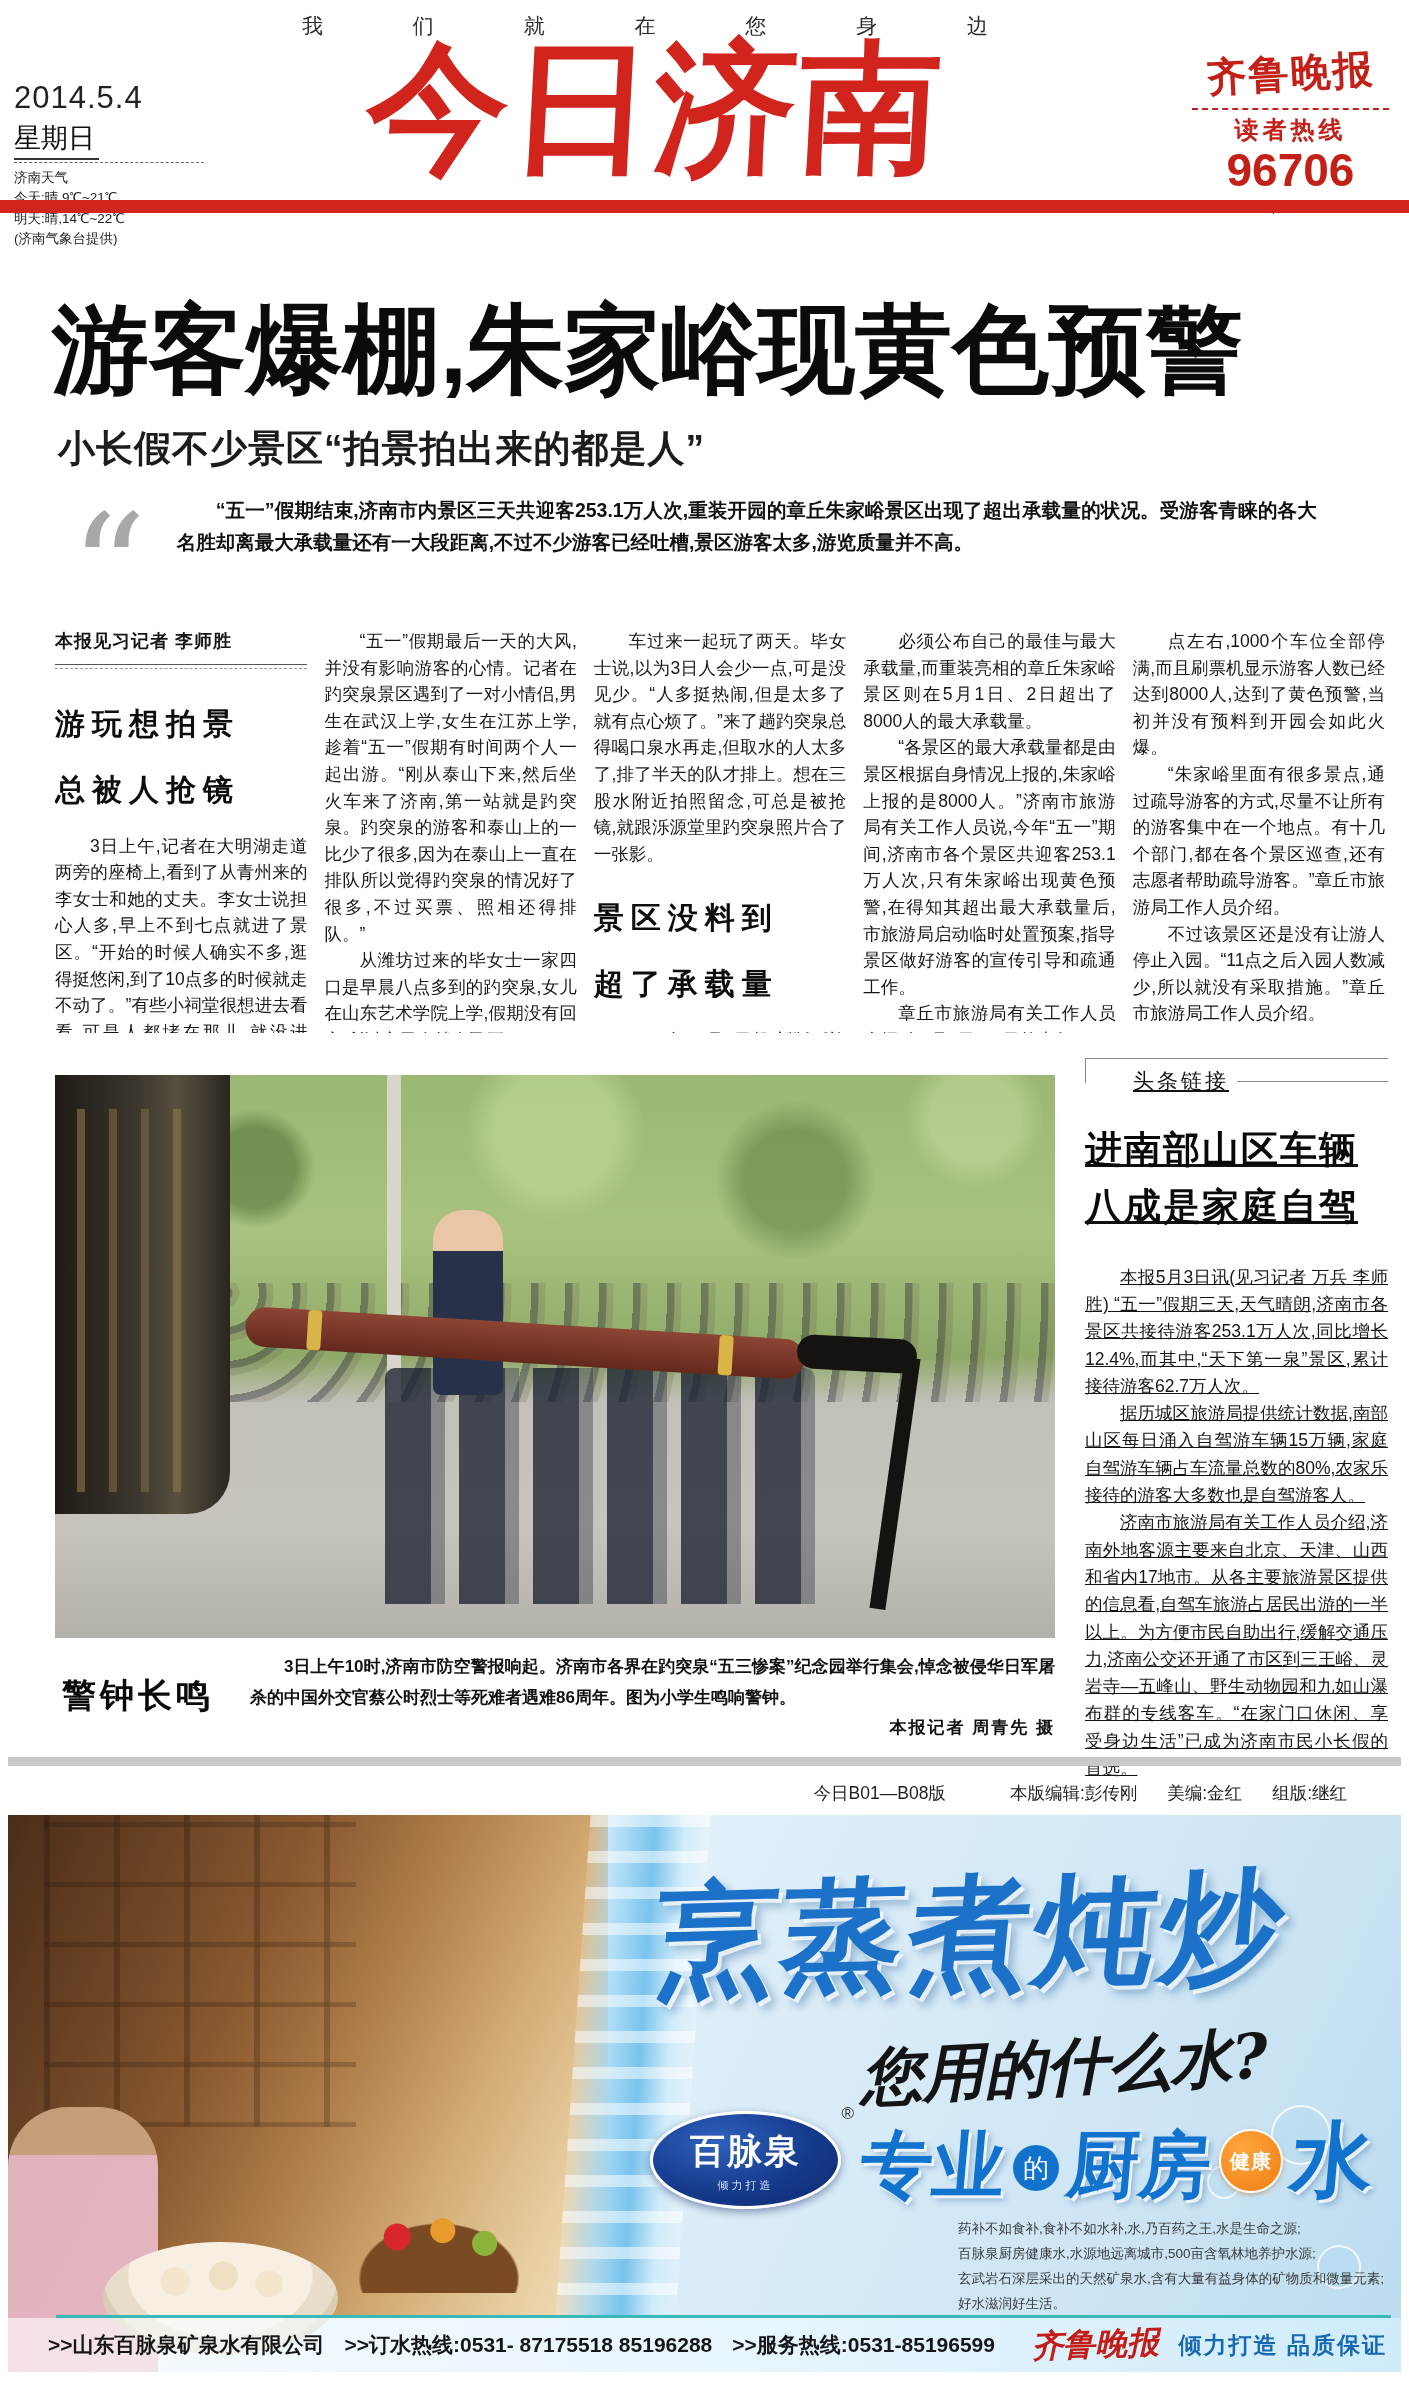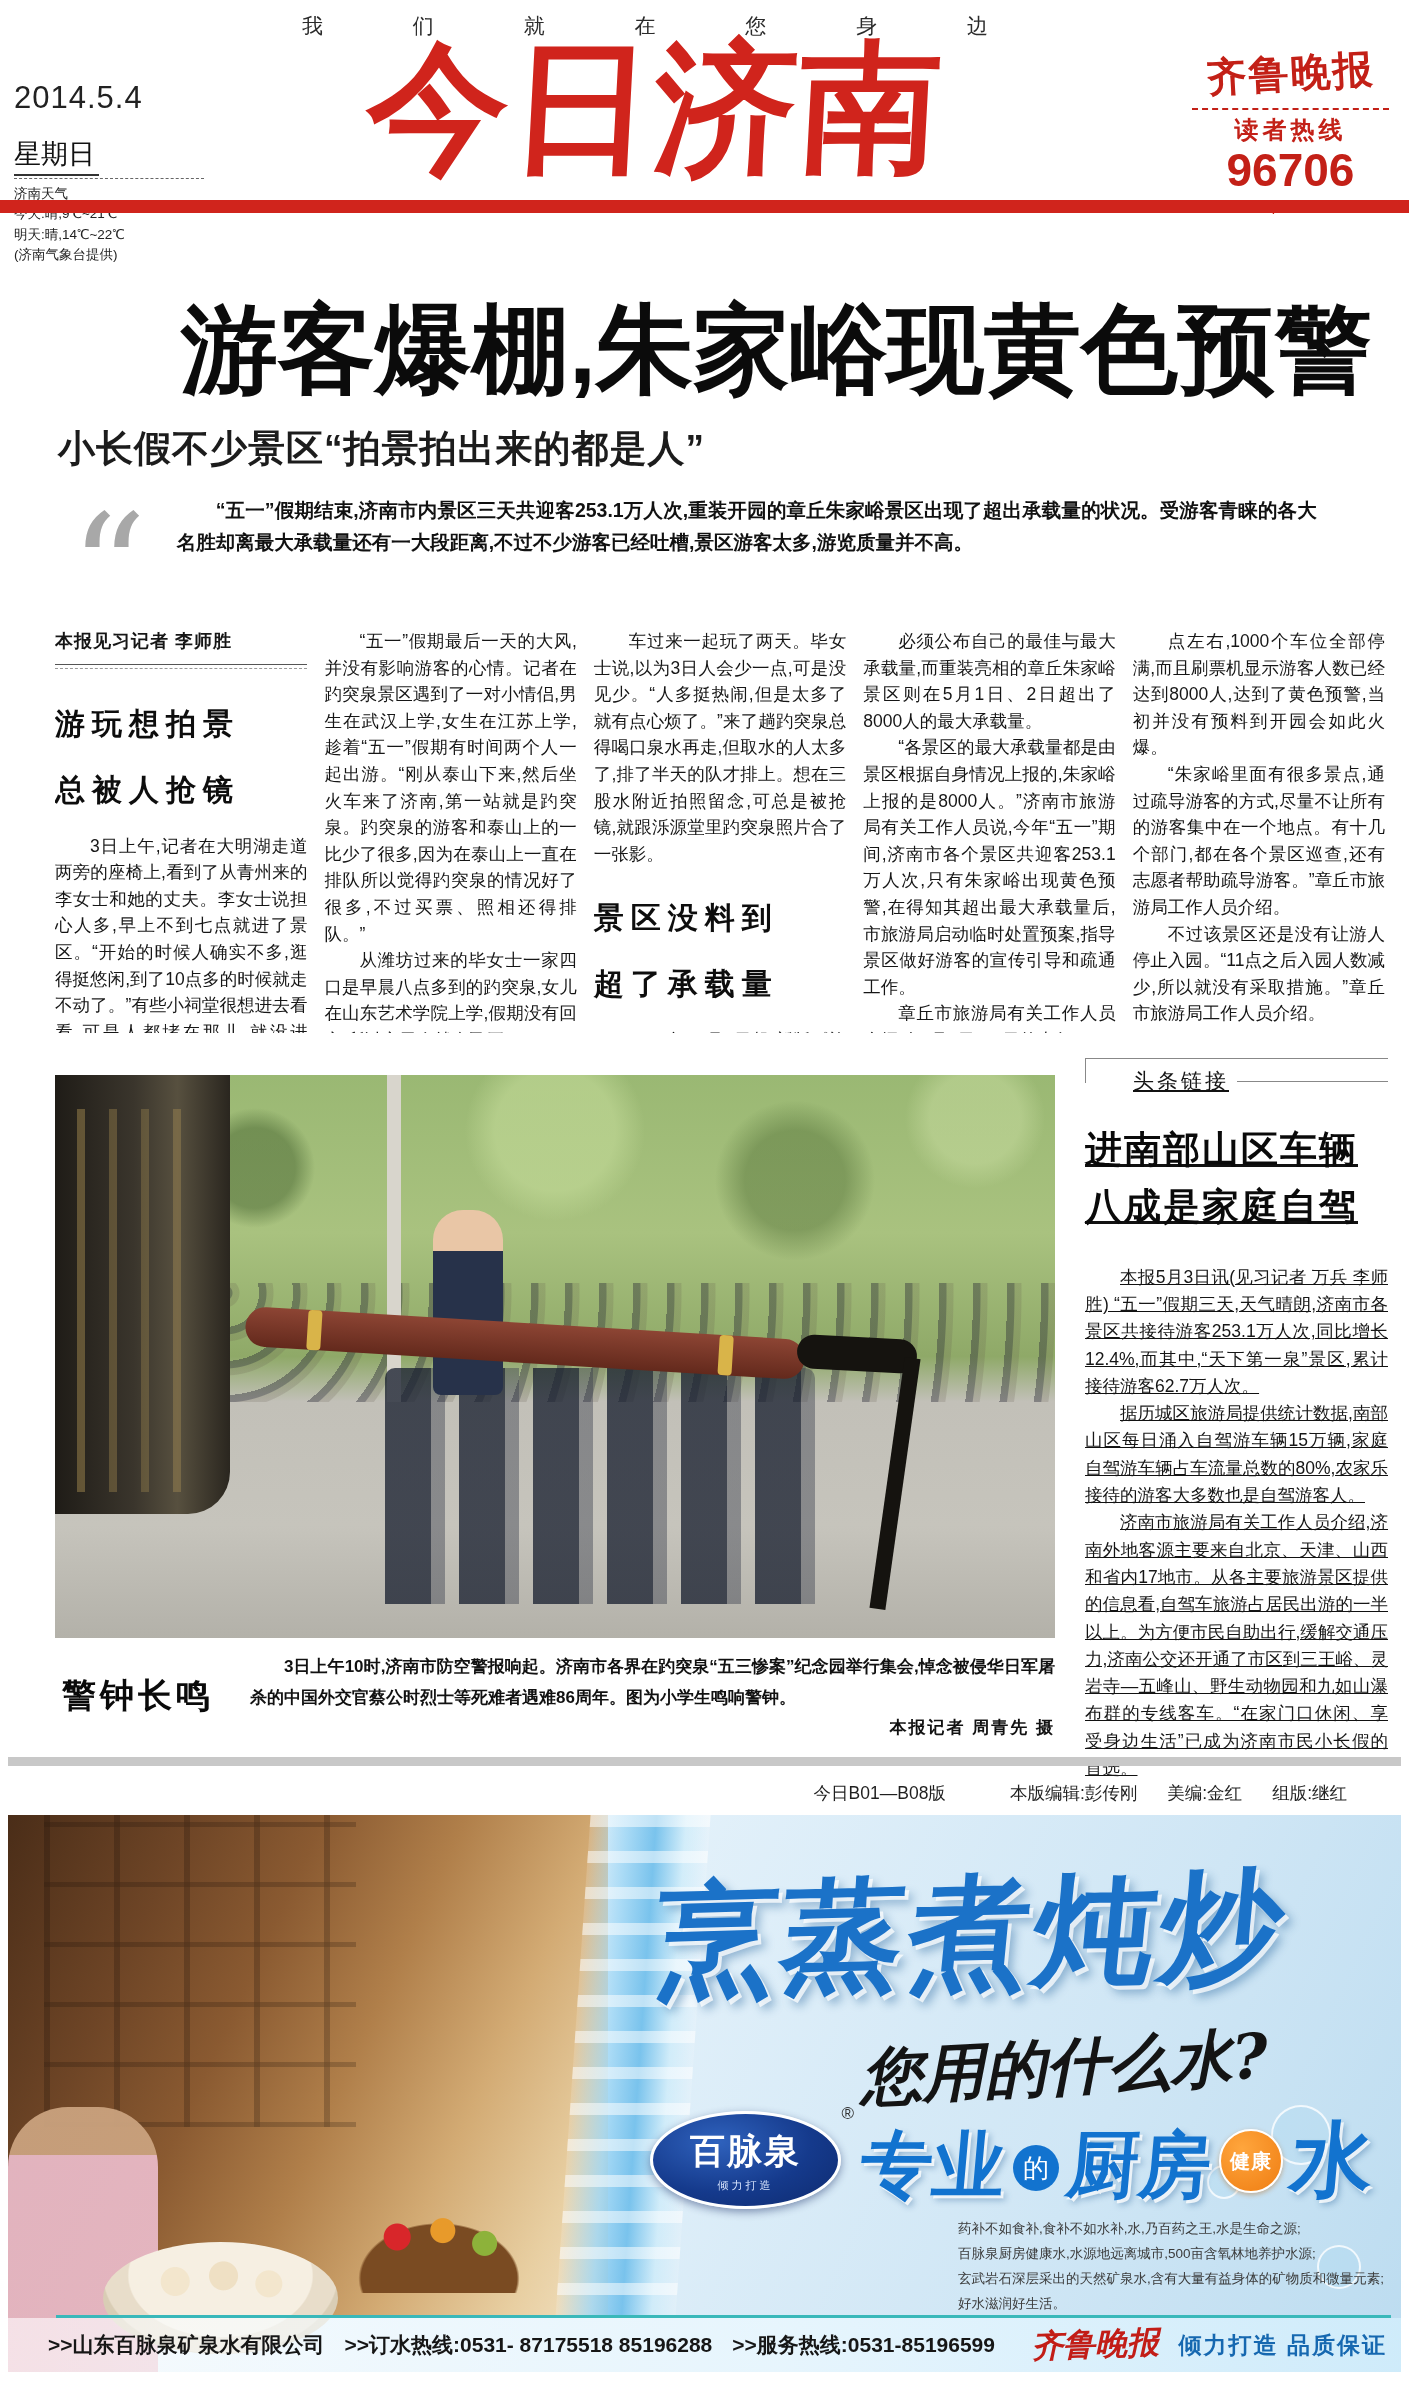--- a/index.html
+++ b/index.html
@@ -4,38 +4,38 @@
 <style>
   html,body{margin:0;padding:0;background:#e9e9e9;}
   .page{position:relative;width:1409px;height:2383px;background:#fff;margin:0 auto;
         overflow:hidden;font-family:"Liberation Sans",sans-serif;color:#111;}
 
   
   .slogan{position:absolute;top:12px;left:0;width:1290px;text-align:center;
           font-size:21px;letter-spacing:42px;text-indent:42px;color:#2b2b2b;}
   .datebox{position:absolute;left:14px;top:80px;width:210px;}
   .date{font-size:31px;color:#222;letter-spacing:1px;}
-  .weekday{font-size:27px;margin-top:20px;display:inline-block;border-bottom:2px solid #333;padding:0 4px 2px 0;}
+  .weekday{font-size:27px;margin-top:4px;display:inline-block;border-bottom:2px solid #333;padding:0 4px 2px 0;}
   .weekday-dash{width:190px;border-top:1px dashed #666;margin:2px 0 5px;}
   .wline{font-size:13.5px;line-height:1.5;color:#222;}
   .masthead{position:absolute;left:330px;top:34px;width:650px;margin:0;text-align:center;
             font-size:142px;line-height:1.04;font-weight:900;color:#d0241c;
             letter-spacing:2px;transform:skewX(-3deg);}
   .logo{position:absolute;right:16px;top:46px;width:205px;text-align:center;color:#c32017;}
   .logo-name{font-size:40px;font-weight:bold;font-family:"DejaVu Serif",serif;
              transform:rotate(-3deg);letter-spacing:2px;}
   .logo-line{border-top:2px dashed #c32017;margin:7px 4px 4px;}
   .logo-hl{font-size:24px;letter-spacing:4px;font-weight:600;}
   .logo-num{font-size:46px;font-weight:bold;line-height:1.08;}
   .logo-web{font-size:15px;margin-top:1px;}
   .red-band{position:absolute;left:0;top:200px;width:1409px;height:13px;background:#d0241c;}
 
   
   .headline{position:absolute;left:52px;top:286px;width:1320px;margin:0;font-size:97px;
-            font-weight:900;color:#0b0b0b;white-space:nowrap;text-align:right;}
+            font-weight:900;color:#0b0b0b;white-space:nowrap;}
   .subheadline{position:absolute;left:58px;top:424px;margin:0;font-size:37px;font-weight:600;
                color:#1c1c1c;letter-spacing:1px;}
   .quote-block{position:absolute;left:70px;top:494px;width:1290px;display:flex;gap:30px;}
   .quote-mark{font-size:150px;line-height:.9;color:#a8a8a8;font-family:"DejaVu Serif",serif;
               flex:none;margin-top:8px;}
   .quote-text{font-size:19.5px;font-weight:600;line-height:1.66;color:#111;
               text-indent:2em;text-align:justify;max-width:1140px;margin:0;}
 
   
   .cols{position:absolute;left:55px;top:628px;width:1330px;height:405px;display:flex;gap:17px;overflow:hidden;}

